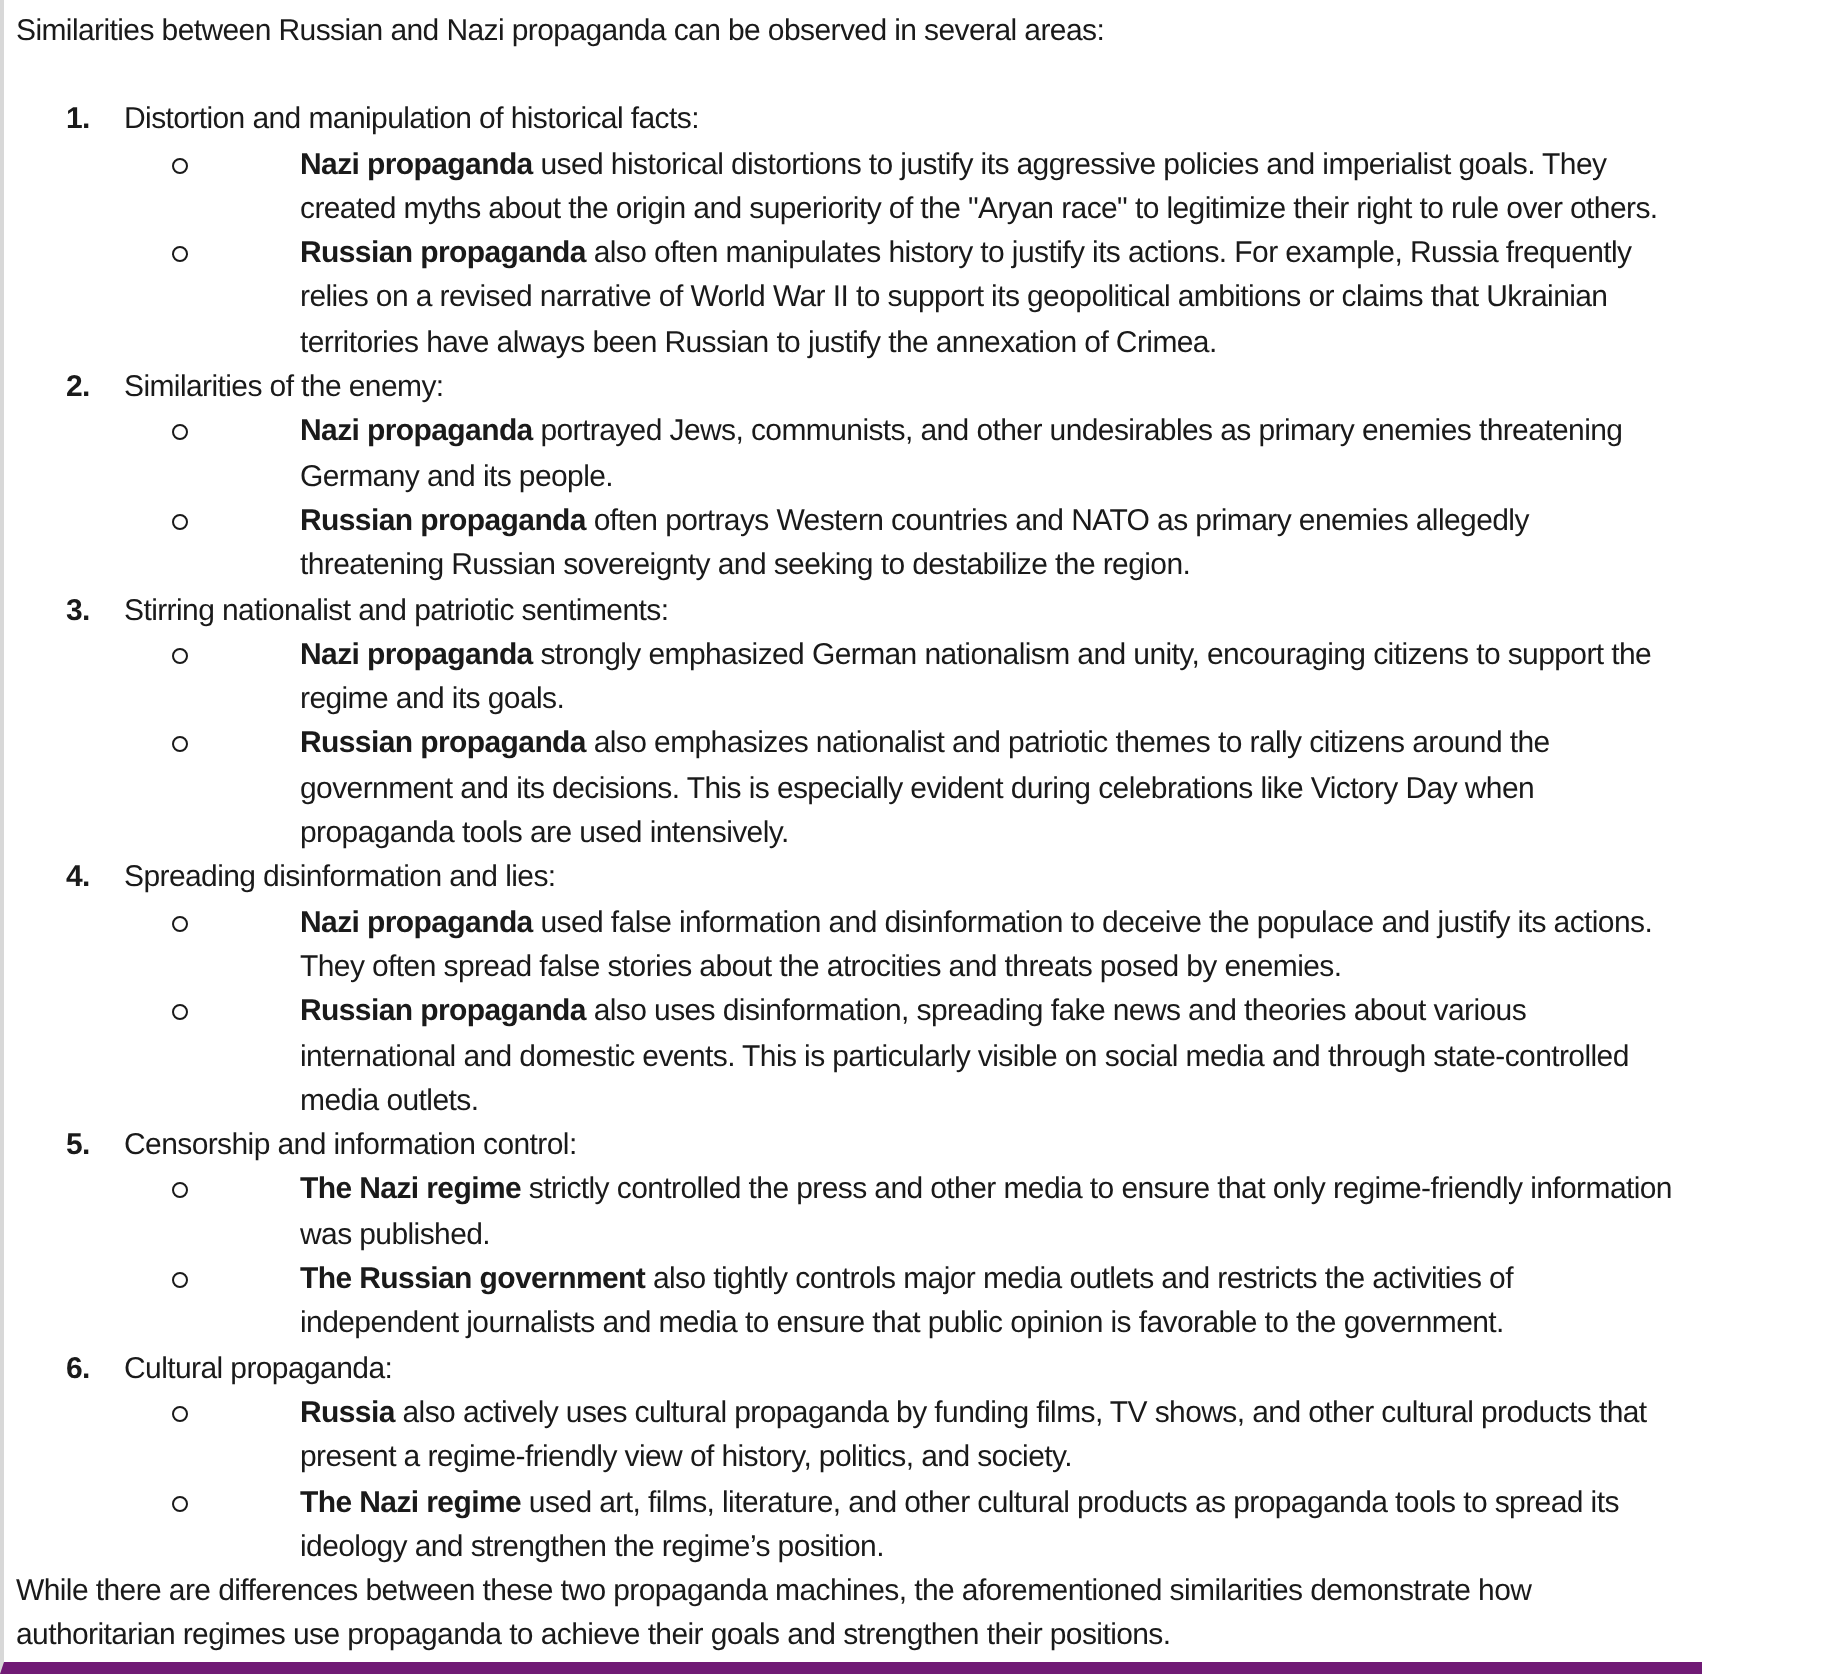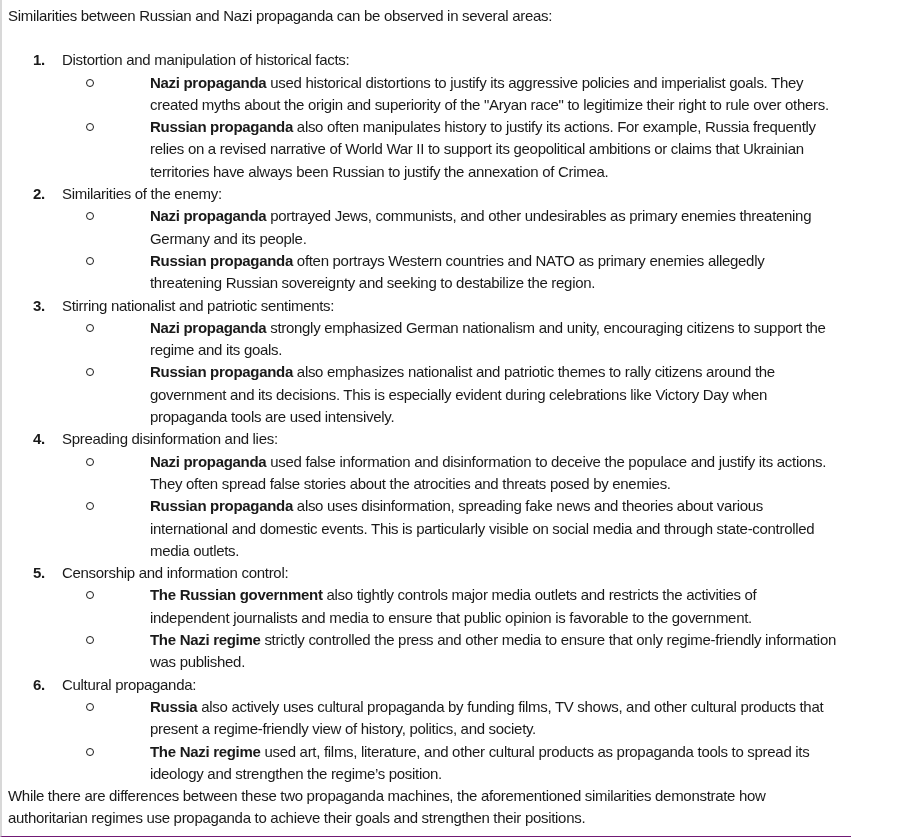--- a/index.html
+++ b/index.html
@@ -5,21 +5,21 @@
   html, body { margin: 0; padding: 0; background: #ffffff; }
   body {
     width: 923px; height: 837px;
     font-family: "Liberation Sans", sans-serif;
     color: #1a1a1a;
   }
   .doc {
     box-sizing: border-box;
     width: 851px; height: 837px;
     border-left: 2px solid #d8d8d8;
-    border-bottom: 1px solid #701a75;
+    border-bottom: 6px solid #701a75;
     padding: 5px 12px 0 6px;
     font-size: 15px;
     line-height: 22.3px;
     letter-spacing: -0.3px;
     overflow: hidden;
   }
   .intro { margin: 0; }
   .list { margin-top: 22px; }
   .heading { display: flex; }
   .heading .num {
@@ -119,27 +119,27 @@
     </div>
 
     <div class="heading">
       <span class="num">5.</span>
       <span><span class="title">Censorship and information control</span><span>:</span></span>
     </div>
     <div class="bullet-row">
       <span class="marker">
           <span class="circle"></span>
         </span>
-      <span class="btext"><b>The Russian government</b><span> also tightly controls major media outlets and restricts the activities of independent journalists and media to ensure that public opinion is favorable to the government.</span></span>
+      <span class="btext"><b>The Nazi regime</b><span> strictly controlled the press and other media to ensure that only regime-friendly information was published.</span></span>
     </div>
     <div class="bullet-row">
       <span class="marker">
           <span class="circle"></span>
         </span>
-      <span class="btext"><b>The Nazi regime</b><span> strictly controlled the press and other media to ensure that only regime-friendly information was published.</span></span>
+      <span class="btext"><b>The Russian government</b><span> also tightly controls major media outlets and restricts the activities of independent journalists and media to ensure that public opinion is favorable to the government.</span></span>
     </div>
 
     <div class="heading">
       <span class="num">6.</span>
       <span><span class="title">Cultural propaganda</span><span>:</span></span>
     </div>
     <div class="bullet-row">
       <span class="marker">
           <span class="circle"></span>
         </span>

